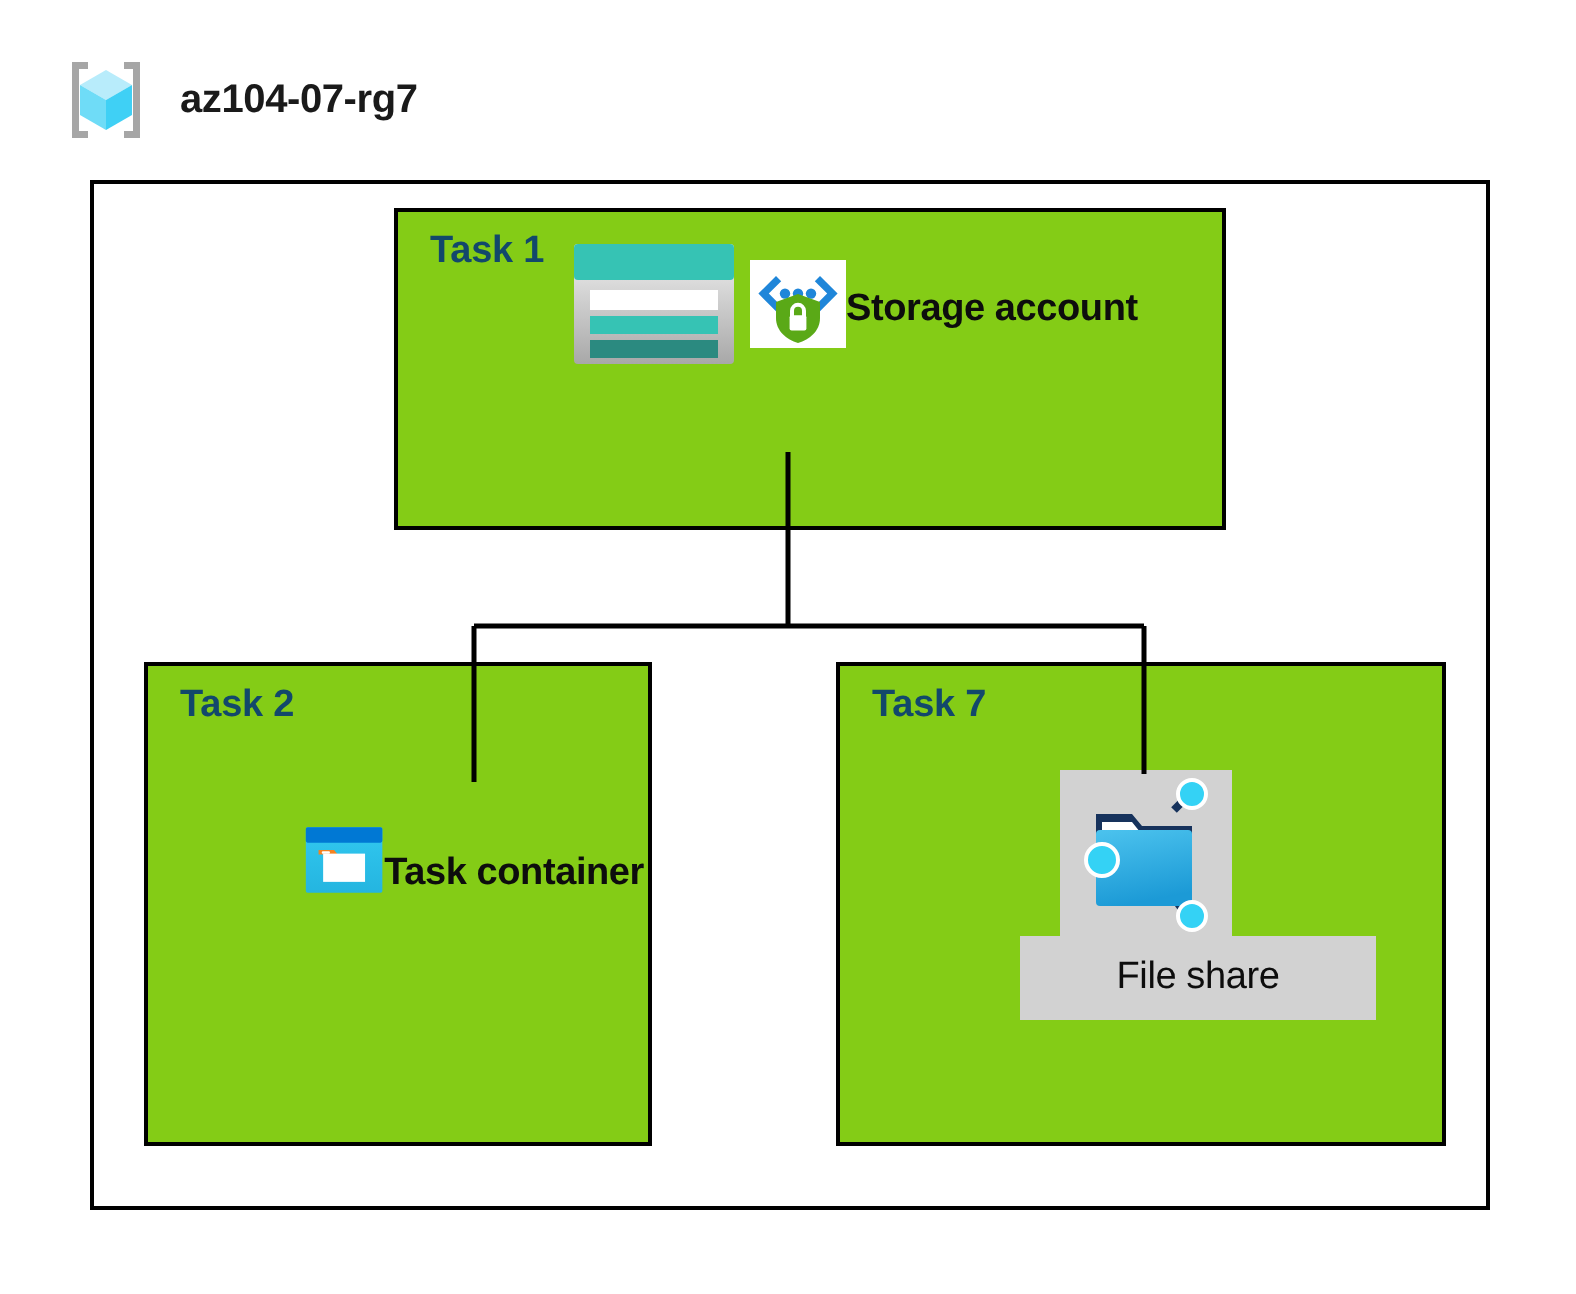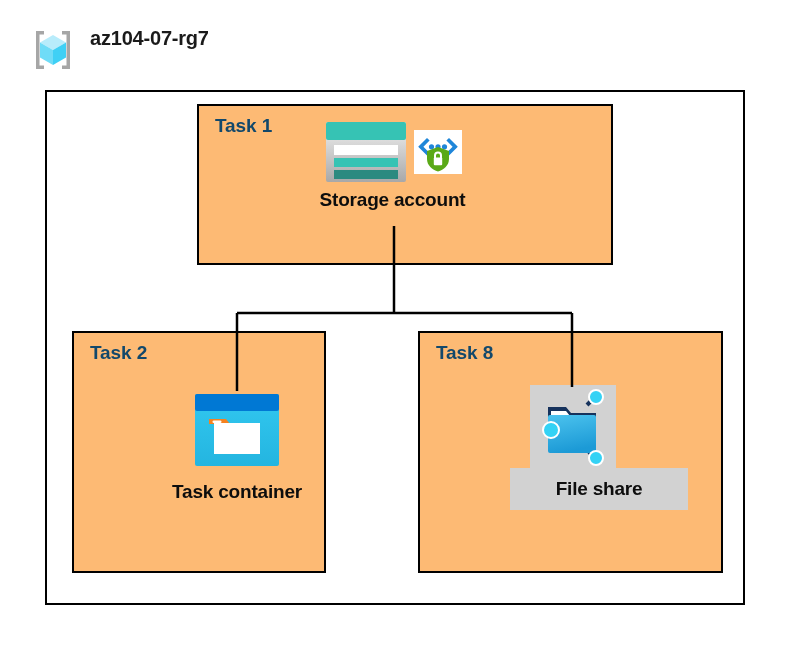--- a/index.html
+++ b/index.html
@@ -16,20 +16,21 @@
     -webkit-font-smoothing: antialiased;
   }
 
   
   #rg-header {
     position: absolute;
     left: 30px;
     top: 27px;
     height: 46px;
     display: flex;
+    align-items: center;
     gap: 14px;
   }
   #rg-icon { width: 46px; height: 46px; display: block; }
   #rg-title {
     font-size: 20px;
     font-weight: bold;
     color: #1a1a1a;
     letter-spacing: -0.2px;
     white-space: nowrap;
   }
@@ -42,21 +43,21 @@
     width: 700px;
     height: 515px;
     border: 2px solid #000000;
     background: #ffffff;
     box-sizing: border-box;
   }
 
   
   .task-box {
     position: absolute;
-    background: #fdba74;
+    background: #84cc16;
     border: 2px solid #000000;
     box-sizing: border-box;
   }
   #task1-box { left: 197px; top: 104px; width: 416px; height: 161px; }
   #task2-box { left: 72px;  top: 331px; width: 254px; height: 242px; }
   #task3-box { left: 418px; top: 331px; width: 305px; height: 242px; }
 
   .task-label {
     position: absolute;
     left: 16px;
@@ -65,21 +66,21 @@
     font-weight: bold;
     color: #12486b;
     letter-spacing: -0.1px;
     white-space: nowrap;
   }
 
   
   .node {
     position: absolute;
     display: flex;
-    flex-direction: column;
+    flex-direction: row;
     align-items: center;
   }
   .node-caption {
     font-size: 19px;
     font-weight: bold;
     color: #0d0d0d;
     white-space: nowrap;
     letter-spacing: -0.2px;
     line-height: 1.1;
   }
@@ -127,21 +128,21 @@
   #fileshare-caption {
     position: absolute;
     left: 510px;
     top: 468px;
     width: 178px;
     height: 42px;
     display: flex;
     align-items: center;
     justify-content: center;
     font-size: 19px;
-    font-weight: bold;
+    font-weight: normal;
     color: #0d0d0d;
     letter-spacing: -0.2px;
     white-space: nowrap;
   }
 
   
   #connectors {
     position: absolute;
     left: 0;
     top: 0;
@@ -228,21 +229,21 @@
 
     <path d="M16 27 L33 27 L37 32 L16 32 Z" fill="#f58220"></path>
     <rect x="19.5" y="28.5" width="9" height="2.6" rx="1.3" fill="#ffffff"></rect>
 
     <rect x="21" y="31" width="46" height="31" fill="#ffffff"></rect>
   </svg>
   <div class="node-caption">Task container</div>
 </div>
 
 <div id="task3-box" class="task-box">
-  <div class="task-label">Task 8</div>
+  <div class="task-label">Task 7</div>
 </div>
 
 <div id="node-fileshare" class="node">
   <svg id="fileshare-icon" viewBox="0 0 86 84">
 
     <rect x="0" y="0" width="86" height="84" fill="#d2d2d2"></rect>
     <defs>
       <linearGradient id="fsFolder" x1="0" y1="0" x2="0.25" y2="1">
         <stop offset="0" stop-color="#4cc3ee"></stop>
         <stop offset="1" stop-color="#1c9ad6"></stop>

